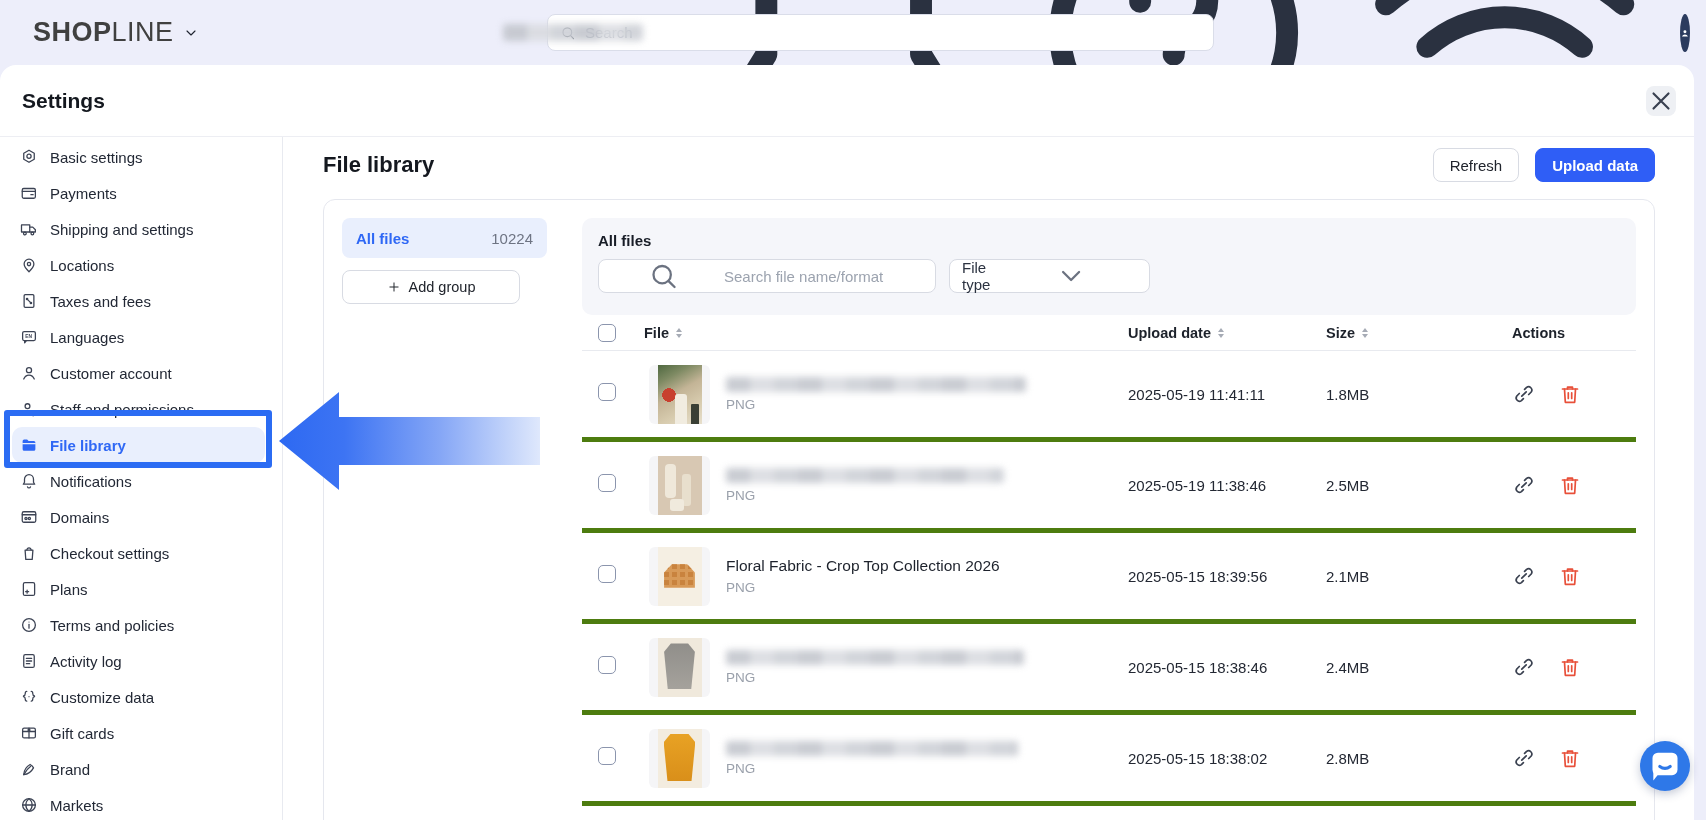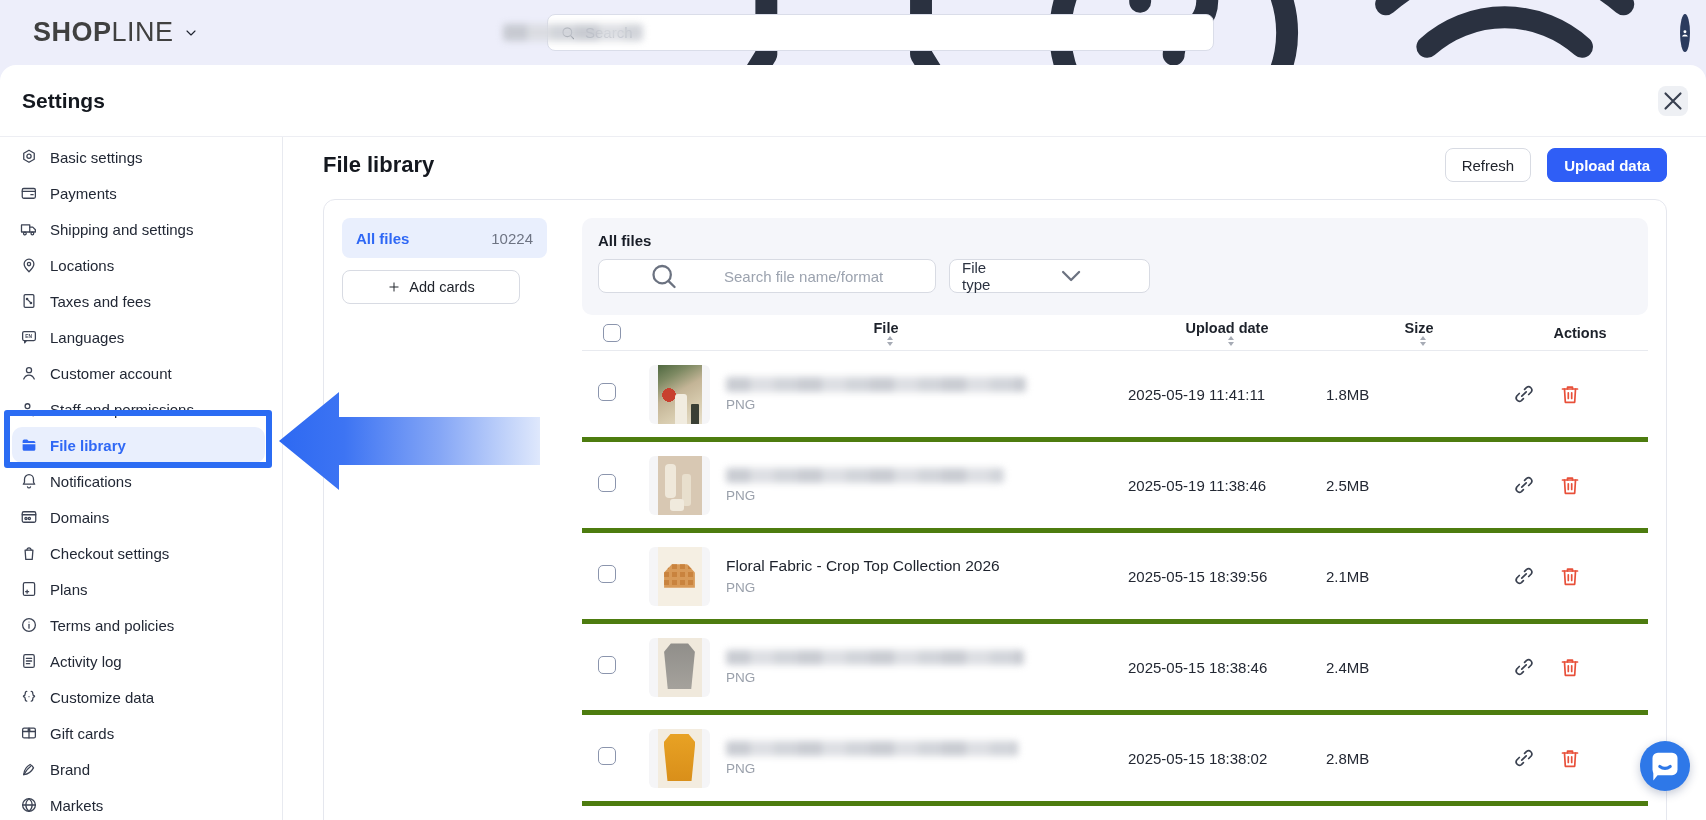--- a/index.html
+++ b/index.html
@@ -25,21 +25,21 @@
   .top-search input::placeholder { color:#9aa0ae; }
   .top-right { margin-left:auto; display:flex; align-items:center; gap:21px; color:#2a3140; }
   .store-switcher { display:flex; align-items:center; gap:10px; cursor:pointer; }
   .blurline { background:repeating-linear-gradient(90deg,#c3c6cd 0 24px,#d9dbe0 24px 48px,#cdd0d6 48px 72px); filter:blur(3.5px); border-radius:3px; opacity:.9; }
   .store-blur { width:140px; height:17px; }
   .tb-icon { width:22px; height:22px; cursor:pointer; }
   .avatar { width:38px; height:38px; border-radius:50%; background:#2b3b5e; display:flex; align-items:center; justify-content:center; cursor:pointer; }
   .avatar svg { width:26px; height:26px; }
 
   
-  .panel { position:absolute; top:65px; left:0; right:0; height:755px; background:#fff; border-radius:16px 16px 0 0; overflow:hidden; }
+  .panel { position:absolute; top:65px; left:0; right:12px; height:755px; background:#fff; border-radius:16px 16px 0 0; overflow:hidden; }
   .panel-header { height:72px; display:flex; align-items:center; padding:0 18px 0 22px; border-bottom:1px solid #edeef3; }
   .panel-title { font-size:21px; font-weight:700; color:#14181f; }
   .close-btn { margin-left:auto; width:30px; height:30px; background:#eef0f4; border-radius:8px; display:flex; align-items:center; justify-content:center; cursor:pointer; color:#394050; }
   .close-btn svg { width:15px; height:15px; }
 
   .body-row { display:flex; height:683px; }
 
   
   .sidebar { width:283px; flex:none; border-right:1px solid #e8eaf0; padding-top:2px; }
   .side-item { height:36px; margin:0 17px 0 12px; padding:0 8px; border-radius:10px; display:flex; align-items:center; gap:12px; cursor:pointer; color:#222835; }
@@ -75,21 +75,21 @@
   .f-search { width:338px; height:34px; background:#fff; border:1px solid #d8dbe3; border-radius:8px; display:flex; align-items:center; gap:8px; padding:0 12px; }
   .f-search svg { width:16px; height:16px; color:#6b7280; flex:none; }
   .f-search input { border:none; outline:none; flex:1; font-size:15px; font-family:inherit; color:#2a3140; background:transparent; }
   .f-search input::placeholder { color:#9ca3af; }
   .f-select { width:201px; height:34px; background:#fff; border:1px solid #d8dbe3; border-radius:8px; display:flex; align-items:center; justify-content:space-between; padding:0 12px; cursor:pointer; }
   .f-select .fs-label { font-size:15px; color:#2b3240; }
   .f-select svg { width:15px; height:15px; color:#6b7280; }
 
   .grid { display:grid; grid-template-columns:44px 502px 198px 186px 1fr; align-items:center; }
   .thead { height:36px; border-bottom:1px solid #e8eaef; font-size:14.5px; font-weight:700; color:#1d222b; }
-  .thead .hcell { display:flex; align-items:center;flex-direction:column; }
+  .thead .hcell { display:flex; align-items:center; }
   .h-file { padding-left:18px; }
   .sort { display:inline-flex; flex-direction:column; gap:2px; margin-left:7px; }
   .sort i { width:0; height:0; border-left:3.5px solid transparent; border-right:3.5px solid transparent; display:block; }
   .sort .up { border-bottom:4px solid #a6abb5; }
   .sort .dn { border-top:4px solid #a6abb5; }
 
   .cb { width:18px; height:18px; border:1.5px solid #8b95ad; border-radius:5px; background:#fff; display:inline-block; cursor:pointer; }
   .cb-cell { padding-left:16px; }
 
   .trow { height:91px; border-bottom:5px solid #4d7c0f; }
@@ -407,21 +407,21 @@
           <div class="group-pill">
             <span class="g-label">All files</span>
             <span class="g-count">10224</span>
           </div>
           <div class="add-group">
             <span style="width: 14px; height: 14px; display: inline-block;">
                 <svg viewBox="0 0 24 24" fill="none" stroke="currentColor" stroke-width="1.7" stroke-linecap="round" stroke-linejoin="round" style="width:100%;height:100%">
                   <path d="M12 5v14M5 12h14"></path>
                 </svg>
               </span>
-            <span>Add cards</span>
+            <span>Add group</span>
           </div>
         </aside>
         <section class="files">
           <div class="filterblock">
             <div class="filter-heading">All files</div>
             <div class="filter-row">
               <div class="f-search">
                 <span style="width: 100%; height: 100%; display: inline-block;">
                     <svg viewBox="0 0 24 24" fill="none" stroke="currentColor" stroke-width="1.7" stroke-linecap="round" stroke-linejoin="round" style="width:100%;height:100%">
                       <circle cx="11" cy="11" r="6.5"></circle>

